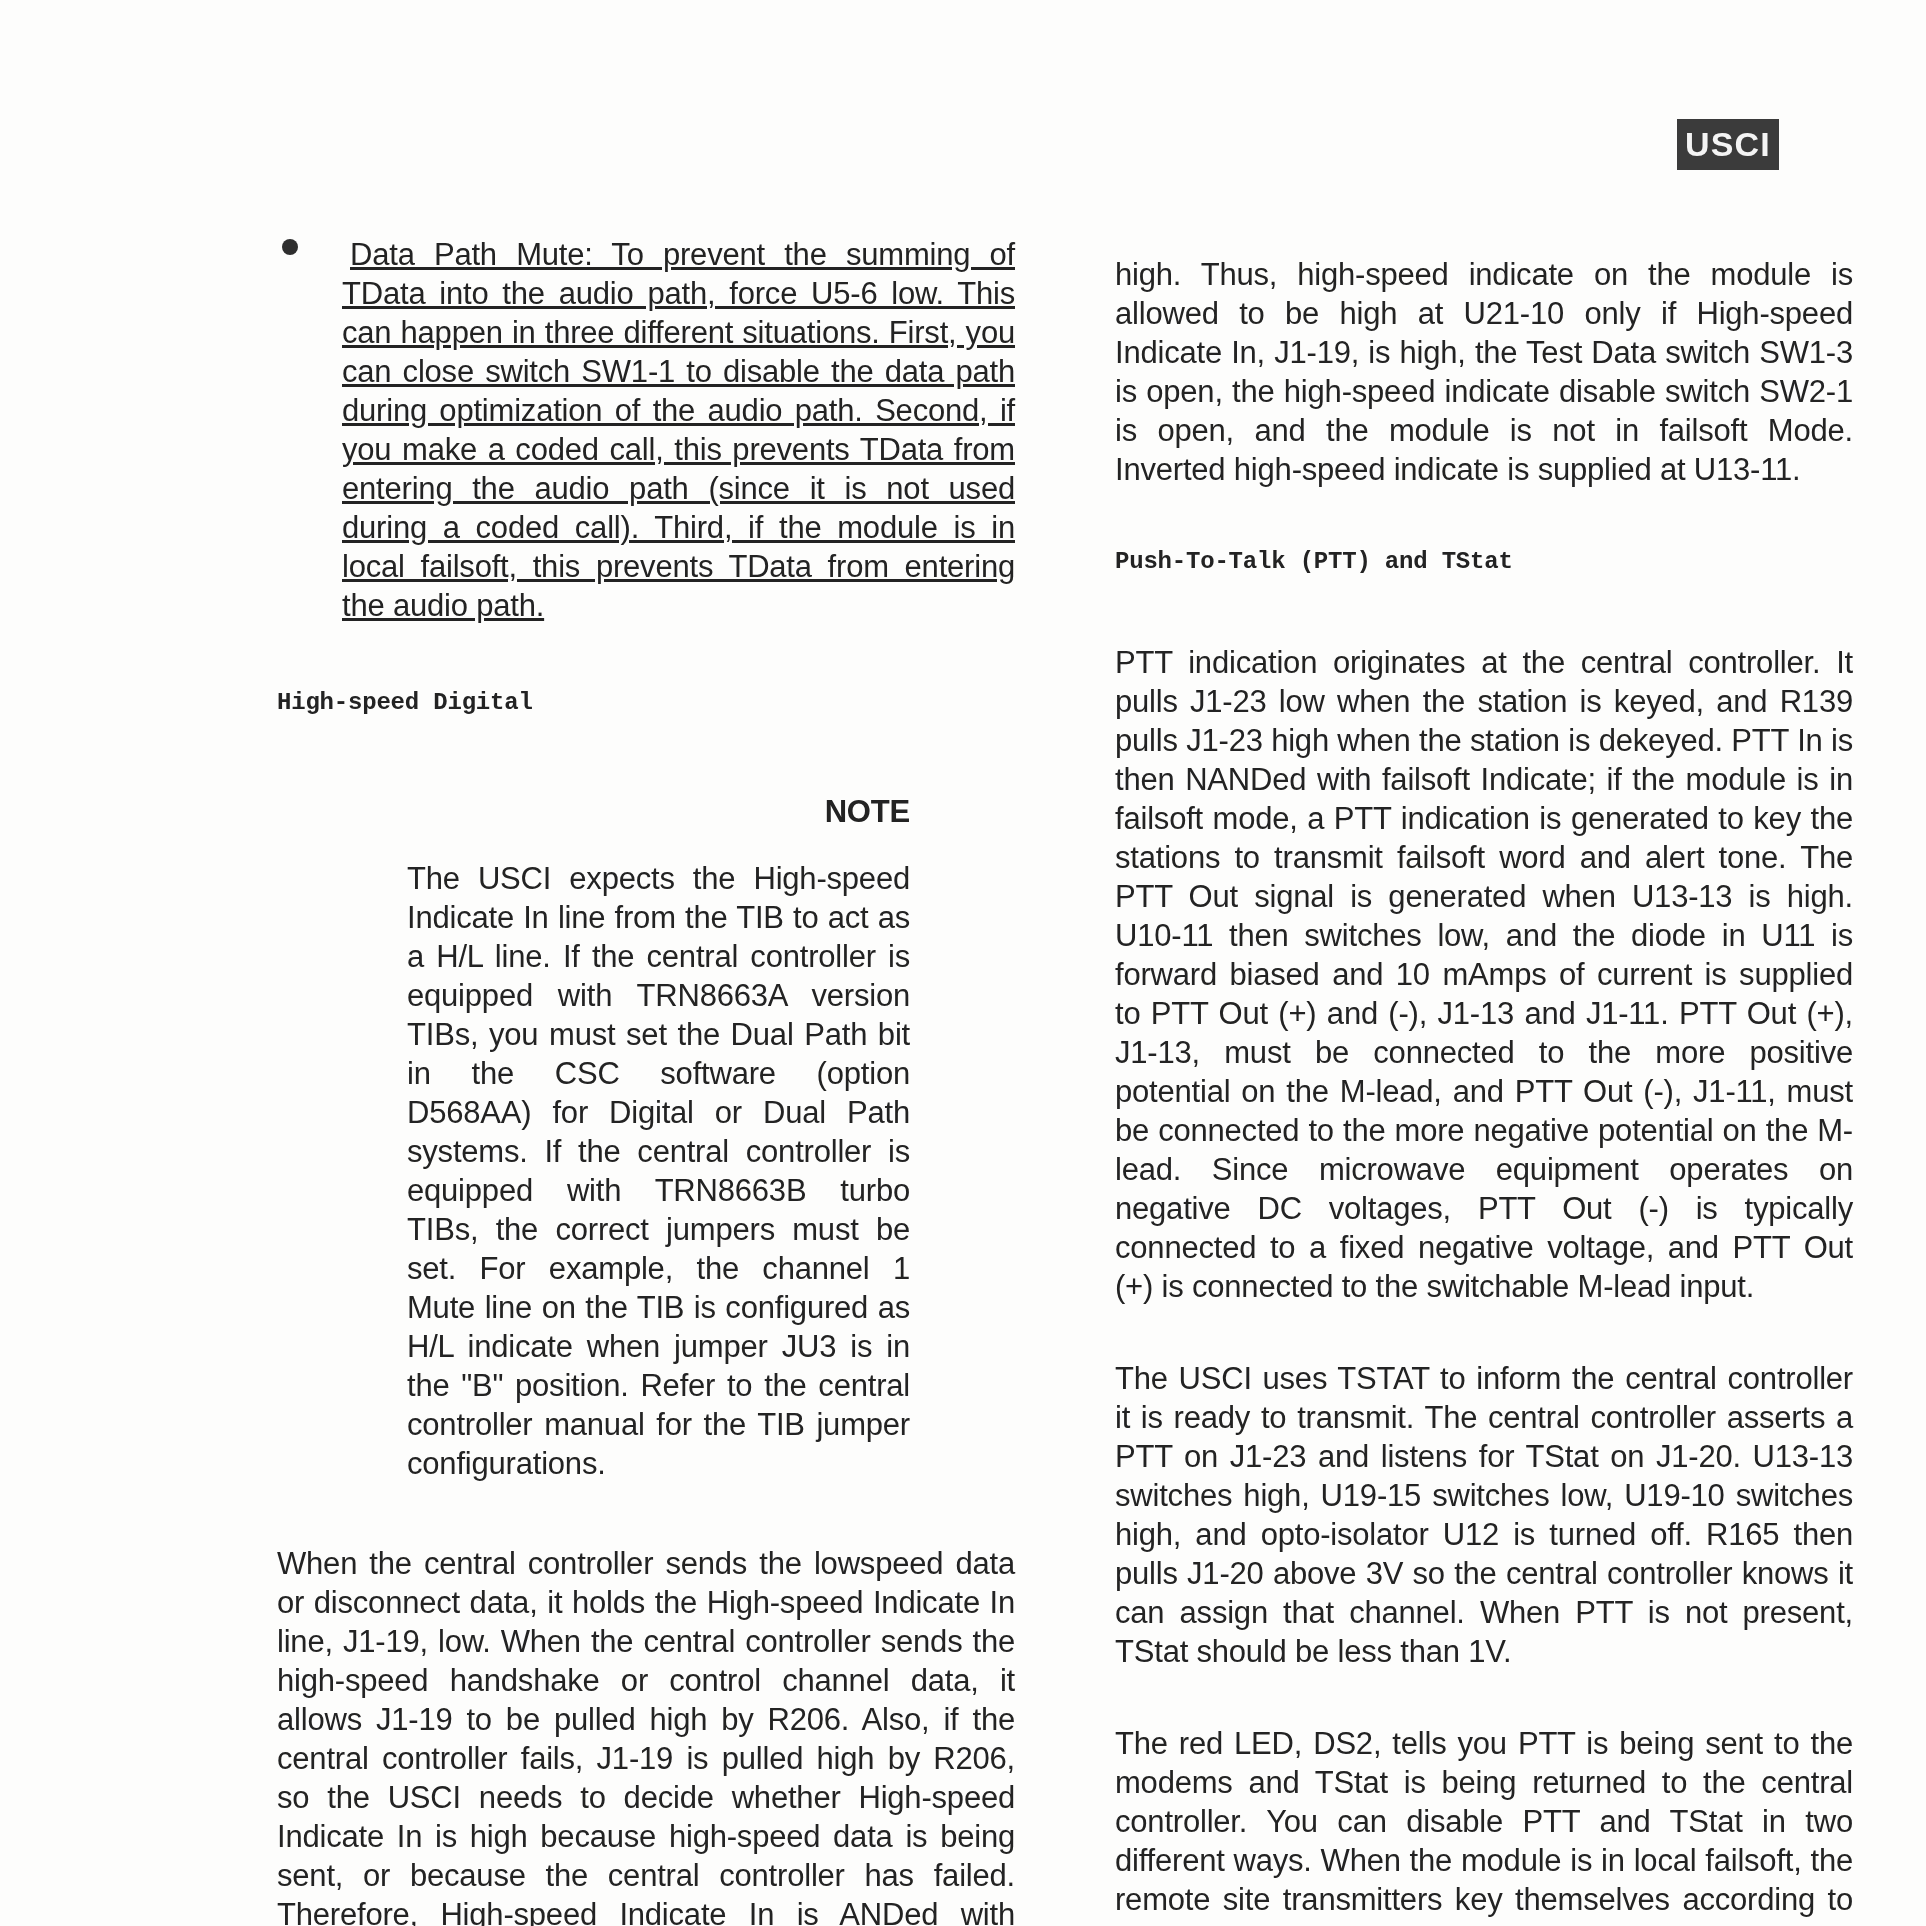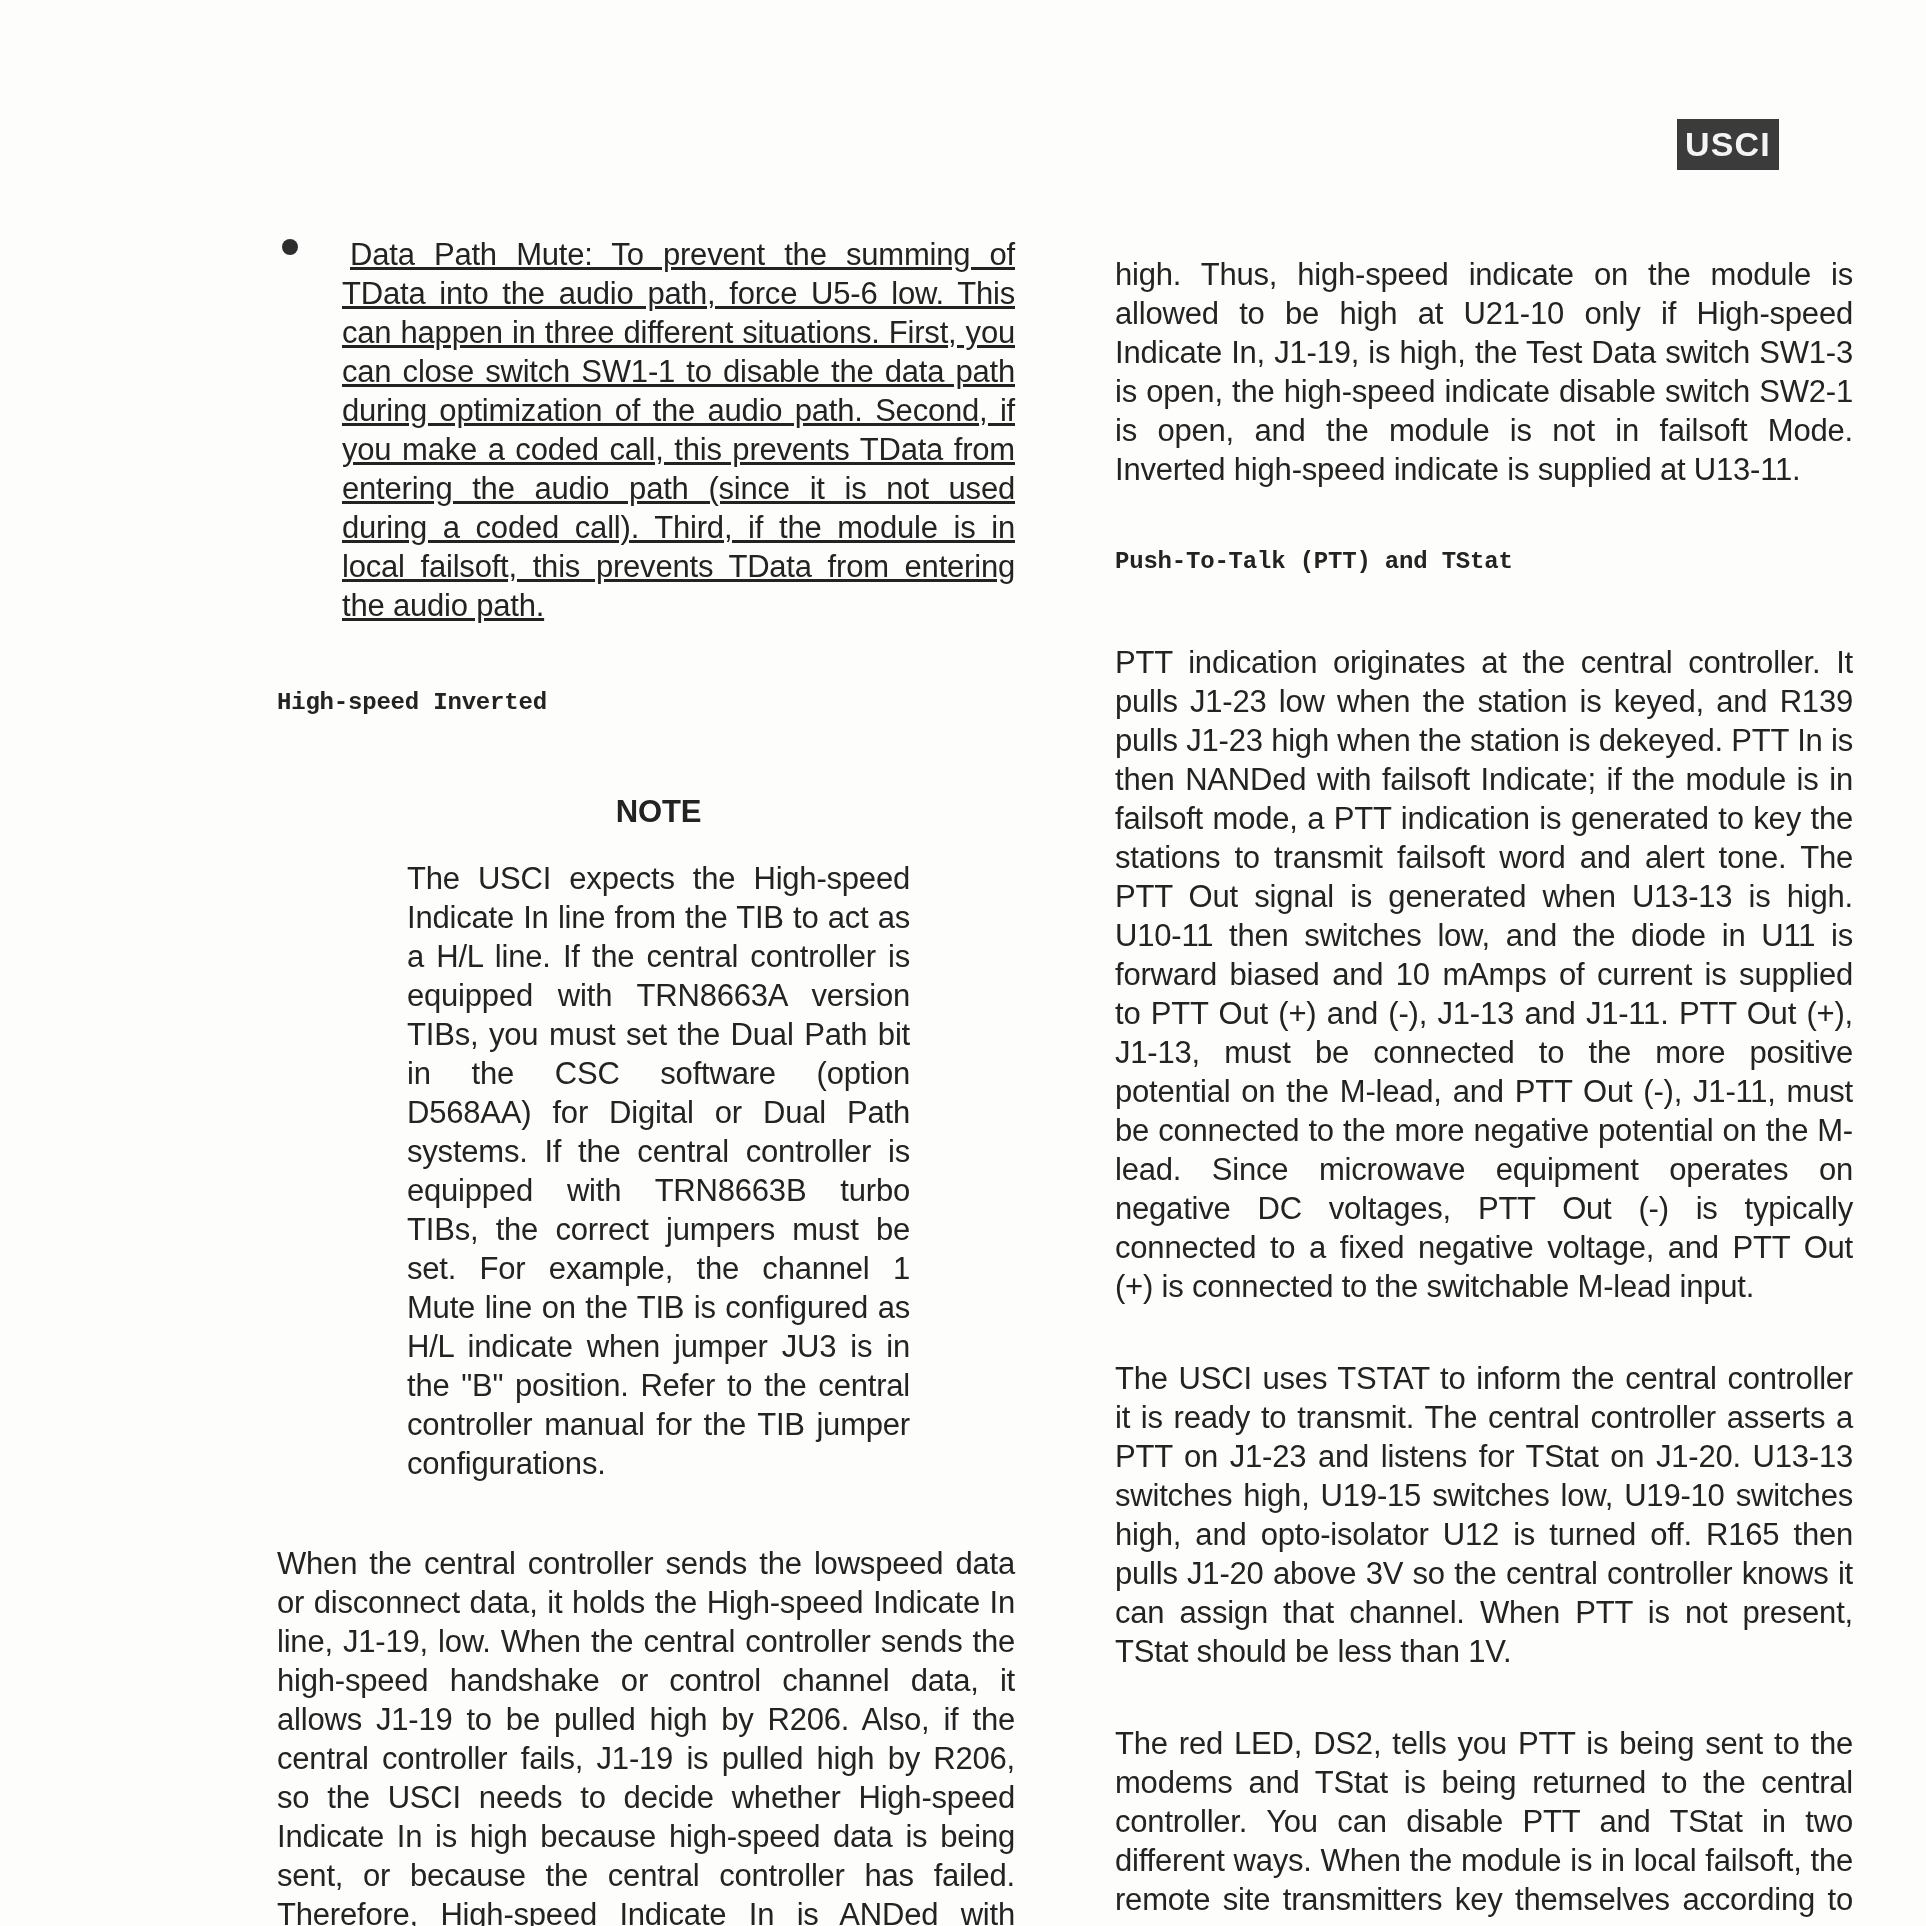--- a/index.html
+++ b/index.html
@@ -52,36 +52,36 @@
     letter-spacing: -0.2px;
     margin: 42px 0 46px 0;
     font-family: Liberation Mono, monospace;
   }
   .col-right h2 { margin-top: 15.4px; }
   .note-block {
     margin: 0 0 37px 122px;
     width: 535px;
   }
   .note-title {
-    text-align: center;
+    text-align: right;
     font-weight: bold;
     margin-bottom: 11.6px;
   }
   .note-body { text-align: justify; }
 </style>
 </head>
 <body>
 
 <div class="badge">USCI</div>
 
 <div class="col col-left">
 
   <p class="bullet-item"><span class="bullet-dot"></span><span>Data Path Mute:  To prevent the summing of TData into the audio path, force U5-6 low. This can happen in three different situations. First, you can close switch SW1-1 to disable the data path during optimization of the audio path. Second, if you make a coded call, this prevents TData from entering the audio path (since it is not used during a coded call). Third, if the module is in local failsoft, this prevents TData from entering the audio path.</span></p>
 
-  <h2>High-speed Inverted</h2>
+  <h2>High-speed Digital</h2>
 
   <div class="note-block">
     <div class="note-title">NOTE</div>
     <div class="note-body">The USCI expects the High-speed Indicate In line from the TIB to act as a H/L line. If the central controller is equipped with TRN8663A version TIBs, you must set the Dual Path bit in the CSC software (option D568AA) for Digital or Dual Path systems. If the central controller is equipped with TRN8663B turbo TIBs, the correct jumpers must be set. For example, the channel 1 Mute line on the TIB is configured as H/L indicate when jumper JU3 is in the "B" position. Refer to the central controller manual for the TIB jumper configurations.</div>
   </div>
 
   <p>When the central controller sends the lowspeed data or disconnect data, it holds the High-speed Indicate In line, J1-19, low. When the central controller sends the high-speed handshake or control channel data, it allows J1-19 to be pulled high by R206. Also, if the central controller fails, J1-19 is pulled high by R206, so the USCI needs to decide whether High-speed Indicate In is high because high-speed data is being sent, or because the central controller has failed. Therefore, High-speed Indicate In is ANDed with failsoft Indicate, U13-3, so the module knows high-speed data is actually being sent when the module is not in failsoft mode.</p>
 
 </div>
 

